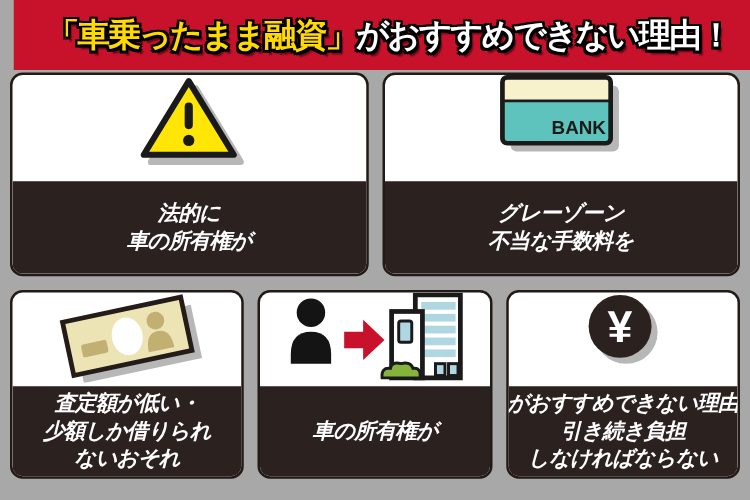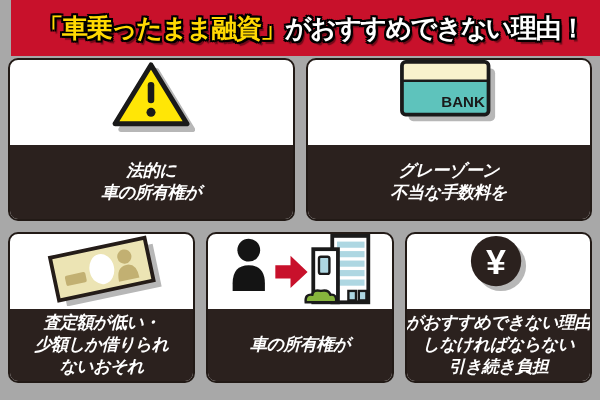--- a/index.html
+++ b/index.html
@@ -150,18 +150,18 @@
     <div class="card">
       <div class="icon-area">
         <svg width="62" height="60" viewBox="0 0 64 62">
           <circle cx="35" cy="33" r="26" style="fill:var(--shadow_gray)"></circle>
           <circle cx="30" cy="28" r="26" style="fill:var(--card_dark)"></circle>
           <text x="30" y="41" text-anchor="middle" font-size="37" font-weight="bold" fill="#ffffff">¥</text>
         </svg>
       </div>
       <div class="label-area">
         <div>がおすすめできない理由</div>
+        <div>引き続き負担</div>
         <div>しなければならない</div>
-        <div>引き続き負担</div>
       </div>
     </div>
   </div>
 </div>
 
 </body></html>

